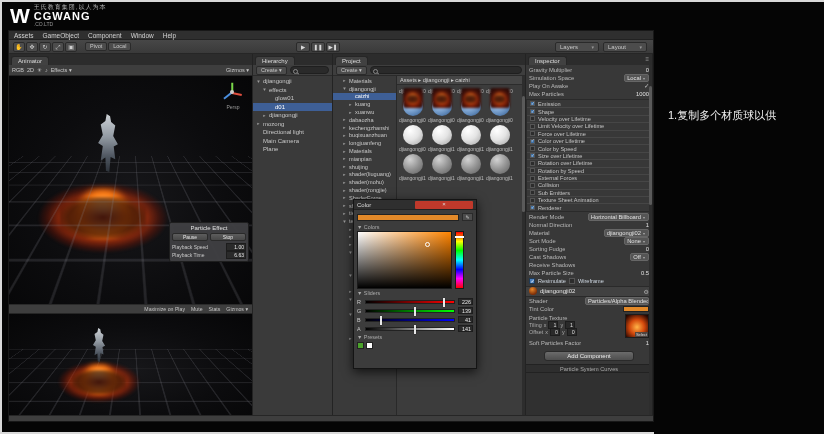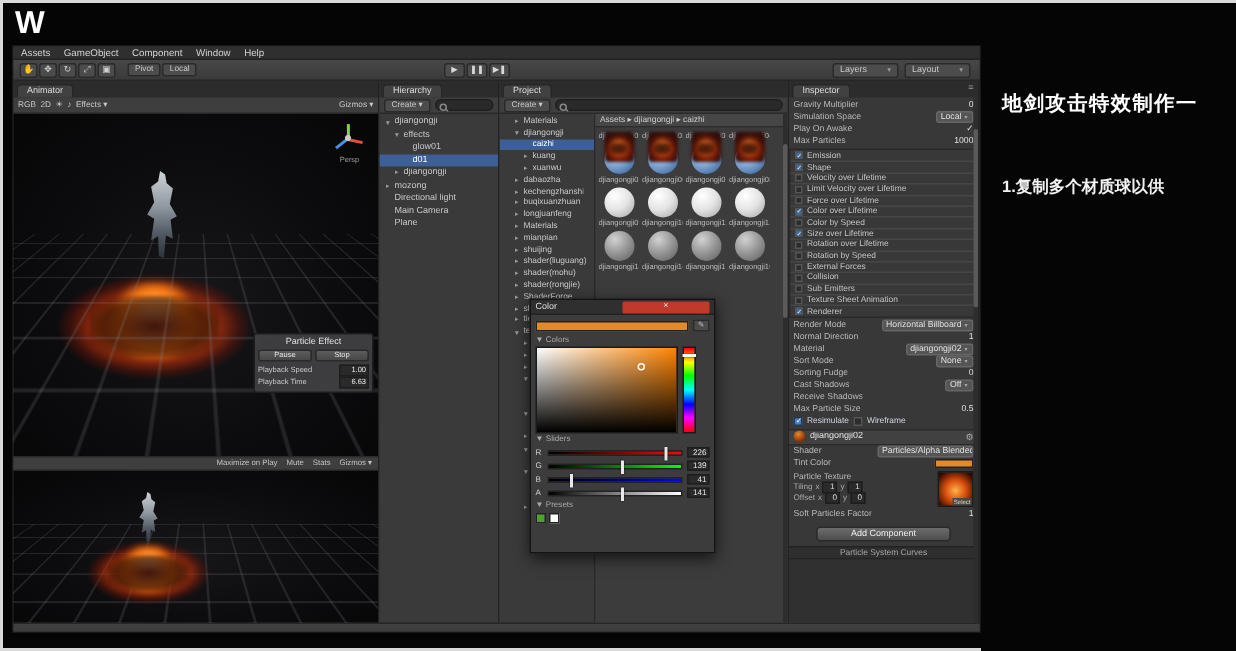--- a/index.html
+++ b/index.html
@@ -165,30 +165,35 @@
   .preset-row{display:flex;gap:2px;padding-top:1px;}
   .preset{width:7px;height:7px;border:1px solid #222;}
 
   .statusbar{height:6px;background:#3e3e3e;border-top:1px solid #262626;}
 
   
   .sidebar{position:absolute;left:652px;top:0;width:170px;height:434px;background:#050505;}
   .lesson-title{position:absolute;left:14px;top:58px;font-size:13.5px;font-weight:bold;color:#fff;letter-spacing:1px;white-space:nowrap;}
   .lesson-p{position:absolute;left:14px;font-size:11px;color:#f2f2f2;line-height:1.8;white-space:nowrap;}
   .lesson-p .l2{display:block;padding-left:13px;}
-  .p1{top:114px;font-weight:bold;} .p2{top:168px;}
+  .p1{top:104px;} .p2{top:168px;}
 </style>
 </head>
 <body>
 
 <div class="frame">
 
   <div class="topbar">
     <div class="logo">
       <span class="logo-w">W</span>
+      <div class="logo-right">
+        <span class="logo-tagline">王氏教育集团,以人为本</span>
+        <span class="logo-main">CGWANG</span>
+        <span class="logo-sub">.CO.LTD</span>
+      </div>
     </div>
   </div>
 
   <div class="unity">
 
     <div class="menubar">
 
         <span class="menu-item">Assets</span>
 
         <span class="menu-item">GameObject</span>
@@ -892,19 +897,18 @@
             <span class="preset" style="background: rgb(75, 163, 43);"></span>
 
             <span class="preset" style="background: rgb(255, 255, 255);"></span>
 
         </div>
       </div>
     </div>
   </div>
 
   <div class="sidebar">
-    <div class="lesson-title">地剑攻击特效制作一</div>
     <div class="lesson-p p1">
       <span>1.复制多个材质球以供</span>
     </div>
 
   </div>
 </div>
 
 </body></html>

